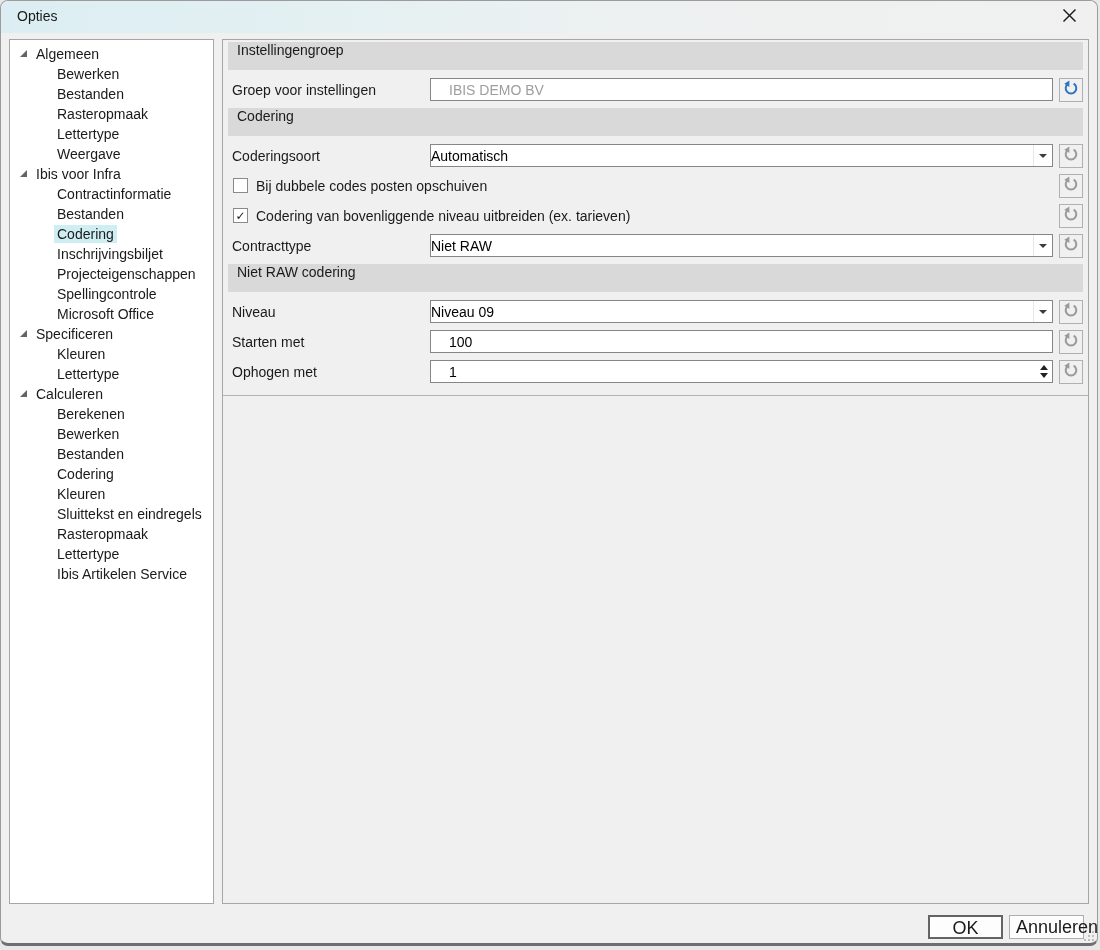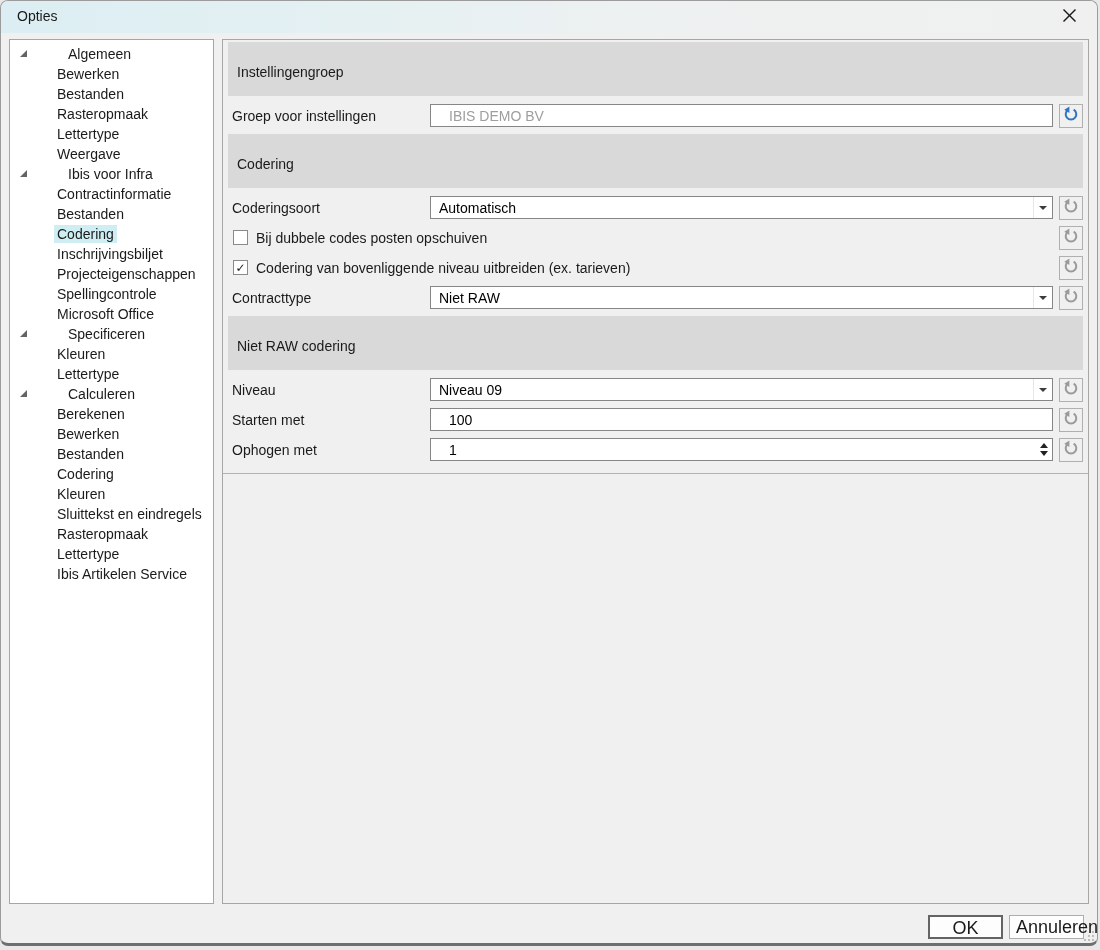--- a/index.html
+++ b/index.html
@@ -10,46 +10,46 @@
   
   .titlebar{position:absolute;left:0;top:0;right:0;height:32px;
     background:linear-gradient(to right,#dceef3 0%,#e4f0f2 30%,#eef1f1 60%,#f0f0f0 100%);}
   .titlebar .title{position:absolute;left:16px;top:7px;font-size:14px;color:#1a1a1a;}
   .close-btn{position:absolute;right:8px;top:2px;width:40px;height:28px;border:none;
     background:transparent;display:flex;align-items:center;justify-content:center;cursor:pointer;}
   
   .tree-panel{position:absolute;left:8px;top:38px;width:205px;height:865px;
     background:#ffffff;border:1px solid #a6a6a6;box-sizing:border-box;overflow:hidden;}
   .tree{list-style:none;margin:0;padding:4px 0 0 0;}
-  .tree-item{height:20px;display:flex;align-items:center;font-size:14px;color:#1a1a1a;gap:32px;}
+  .tree-item{height:20px;display:flex;align-items:center;font-size:14px;color:#1a1a1a;}
   .tree-item.lvl0{padding-left:8px;}
   .tree-item.lvl1{padding-left:44px;}
   .expander{width:14px;height:14px;margin-right:1px;position:relative;flex:none;}
   .expander::before{content:"";position:absolute;left:2px;top:3px;width:0;height:0;
     border-left:7px solid transparent;border-bottom:7px solid #646464;}
   .tree-label{padding:1px 3px;white-space:nowrap;}
   .tree-label.selected{background:#cfeef4;}
   
   .settings-panel{position:absolute;left:221px;top:38px;width:867px;height:865px;
     background:#f0f0f0;border:1px solid #a6a6a6;box-sizing:border-box;}
   .panel-content{padding:2px 5px 0 5px;}
-  .section-header{height:22px;background:#d9d9d9;display:flex;align-items:flex-end;
-    padding:16px 9px;margin-bottom:8px;font-size:14px;color:#1a1a1a;}
+  .section-header{height:28px;background:#d9d9d9;display:flex;align-items:flex-start;
+    padding:0 9px;margin-bottom:8px;font-size:14px;color:#1a1a1a;}
   .row{height:23px;display:flex;align-items:center;margin-bottom:7px;padding-left:4px;}
   .row.last{margin-bottom:12px;}
   .rows-end{border-top:1px solid #b3b3b3;margin:0 -5px;}
   .row-label{width:198px;flex:none;font-size:14px;color:#1a1a1a;}
   .textbox{flex:1;height:23px;box-sizing:border-box;background:#fff;
     border:1px solid #868686;display:flex;align-items:stretch;}
   .tb-input{flex:1;border:none;outline:none;padding:0 18px;font-size:14px;
     font-family:"Liberation Sans","DejaVu Sans",sans-serif;color:#000;background:transparent;min-width:0;}
   .textbox.disabled .tb-input{color:#9e9e9e;}
   .combo{flex:1;height:23px;box-sizing:border-box;background:#fff;
     border:1px solid #868686;display:flex;align-items:stretch;cursor:default;}
-  .combo-value{flex:1;display:flex;align-items:center;padding:0 8px;font-size:14px;color:#000;}
+  .combo-value{flex:1;display:flex;align-items:center;padding:0 0;font-size:14px;color:#000;}
   .combo-btn{width:18px;flex:none;display:flex;align-items:center;justify-content:center;
     border-left:1px solid #e6e6e6;cursor:pointer;}
   .tri-down{width:0;height:0;border-left:4px solid transparent;
     border-right:4px solid transparent;border-top:4px solid #3c3c3c;}
   .spin-zone{width:17px;flex:none;display:flex;flex-direction:column;
     align-items:center;justify-content:center;gap:3px;}
   .spin-up,.spin-down{width:0;height:0;border-left:4px solid transparent;
     border-right:4px solid transparent;cursor:pointer;}
   .spin-up{border-bottom:5px solid #222;}
   .spin-down{border-top:5px solid #222;}

